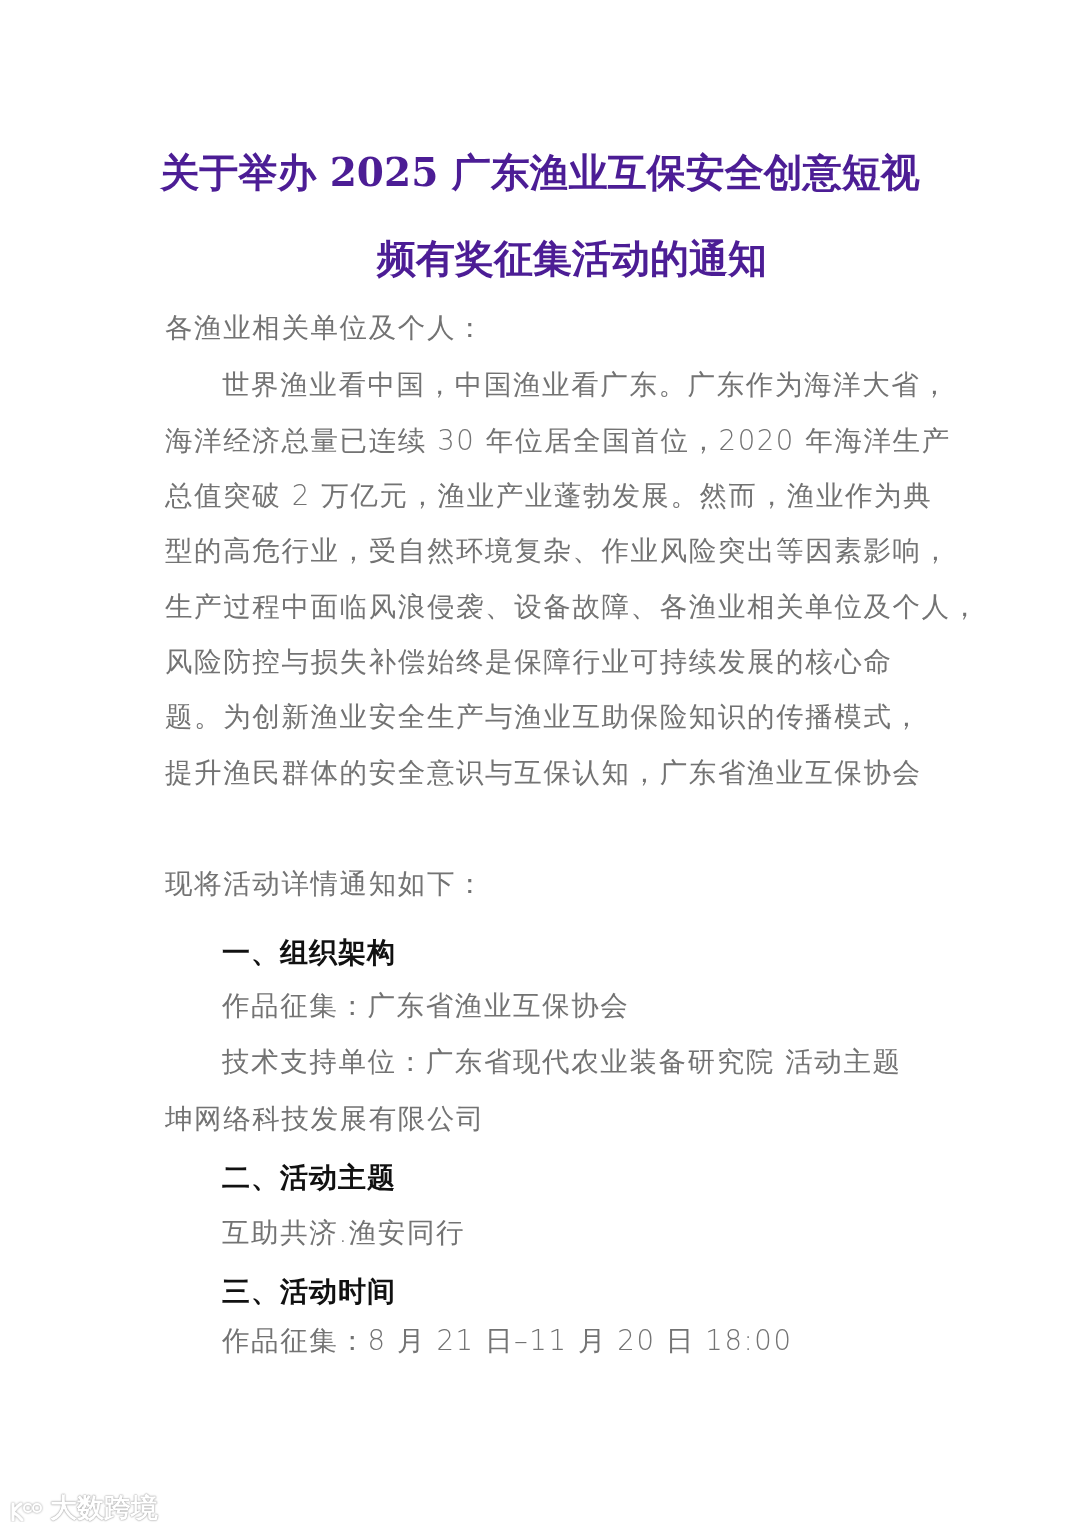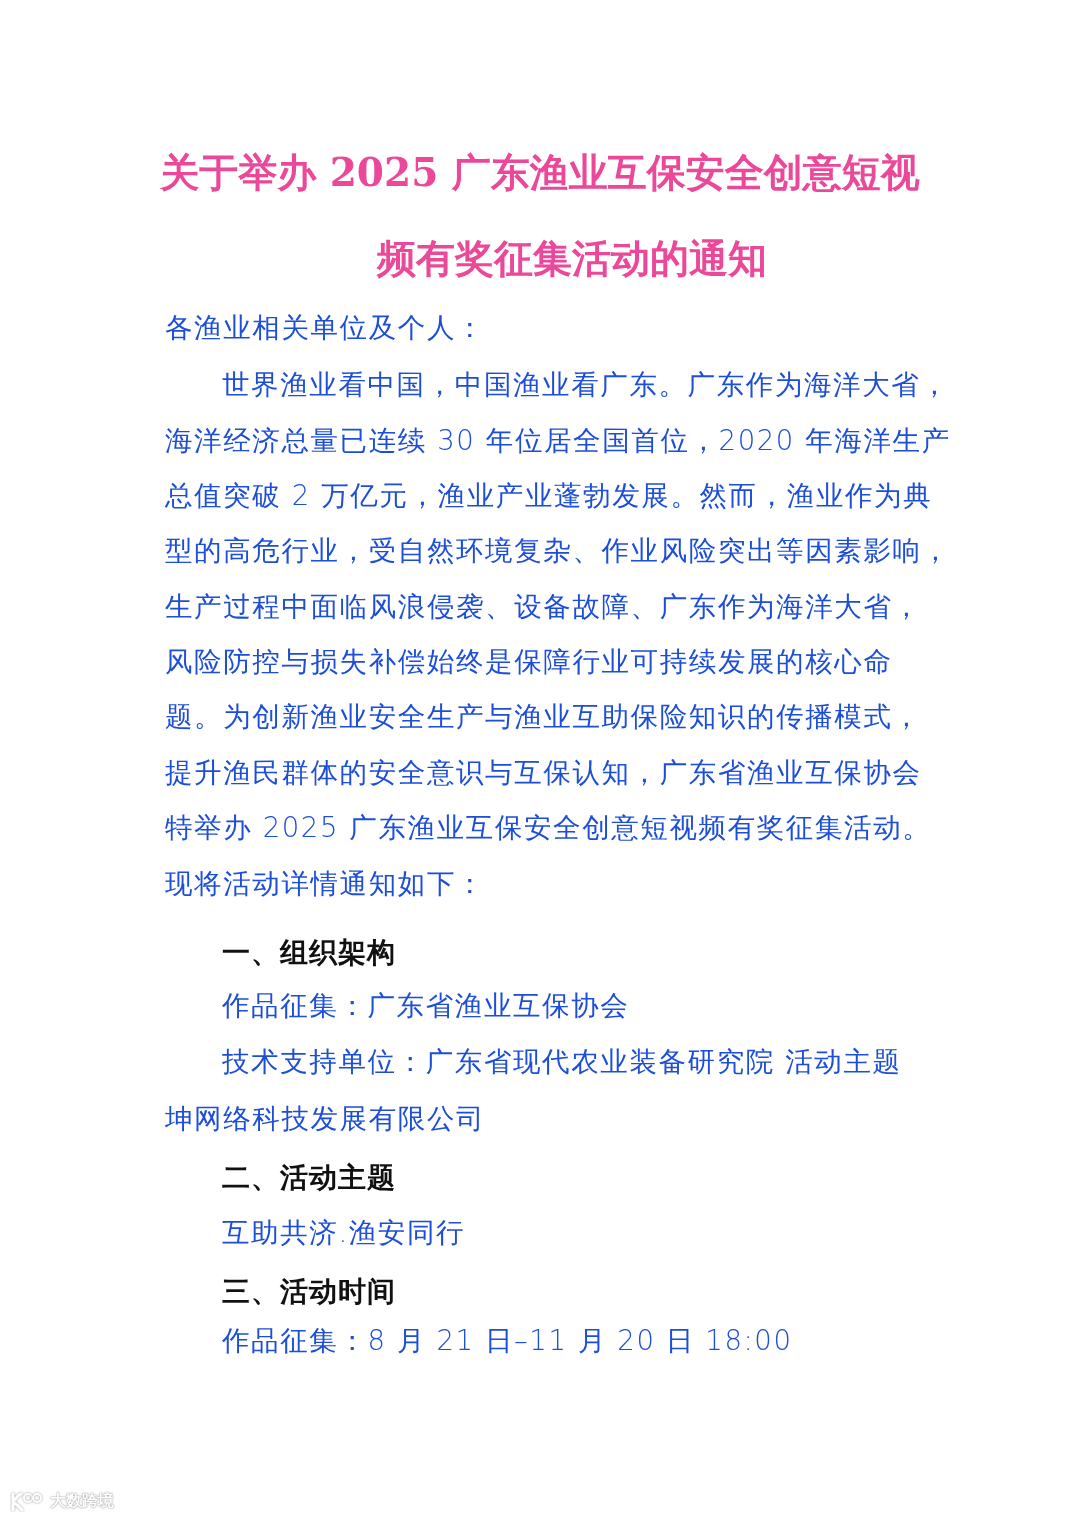--- a/index.html
+++ b/index.html
@@ -22,33 +22,33 @@
       background: #ffffff;
     }
     .title {
       position: absolute;
       left: 0;
       width: 1080px;
       text-align: center;
       font-family: "DejaVu Serif", "Liberation Serif", serif;
       font-weight: bold;
       font-size: 39px;
-      color: #ec4899;
+      color: #4c1d95;
       letter-spacing: 0px;
       white-space: nowrap;
     }
     .title-1 { top: 146px; }
     .title-2 { top: 232px; margin-left: 32px; }
 
     .line {
       position: absolute;
       left: 165px;
       font-family: "DejaVu Sans", "Liberation Sans", sans-serif;
       font-size: 27.5px;
-      color: #1d4ed8;
+      color: #737373;
       white-space: nowrap;
       letter-spacing: 1.6px;
       font-weight: 300;
     }
     .indent { left: 222px; }
     .heading {
       position: absolute;
       left: 222px;
       font-family: Liberation Mono, monospace;
       font-weight: bold;
@@ -59,21 +59,21 @@
       text-align: center;
     }
     .watermark {
       position: absolute;
       left: 10px;
       top: 1490px;
       display: flex;
       align-items: center;
       gap: 6px;
       font-family: "DejaVu Sans", "Liberation Sans", sans-serif;
-      font-size: 16px;
+      font-size: 27px;
       font-weight: bold;
       color: #ffffff;
       text-shadow: 0 0 2px #9a9a9a, 0 0 1px #9a9a9a;
     }
     .wm-logo {
       width: 34px;
       height: 22px;
       position: relative;
     }
   </style>
@@ -84,25 +84,24 @@
 
   <div class="title title-1">关于举办 2025 广东渔业互保安全创意短视</div>
   <div class="title title-2">频有奖征集活动的通知</div>
 
   <div class="line" style="top:310px">各渔业相关单位及个人：</div>
 
   <div class="line indent" style="top:367px">世界渔业看中国，中国渔业看广东。广东作为海洋大省，</div>
   <div class="line" style="top:423px">海洋经济总量已连续 30 年位居全国首位，2020 年海洋生产</div>
   <div class="line" style="top:478px">总值突破 2 万亿元，渔业产业蓬勃发展。然而，渔业作为典</div>
   <div class="line" style="top:533px">型的高危行业，受自然环境复杂、作业风险突出等因素影响，</div>
-  <div class="line" style="top:589px">生产过程中面临风浪侵袭、设备故障、广东作为海洋大省，</div>
+  <div class="line" style="top:589px">生产过程中面临风浪侵袭、设备故障、各渔业相关单位及个人，</div>
   <div class="line" style="top:644px">风险防控与损失补偿始终是保障行业可持续发展的核心命</div>
   <div class="line" style="top:699px">题。为创新渔业安全生产与渔业互助保险知识的传播模式，</div>
   <div class="line" style="top:755px">提升渔民群体的安全意识与互保认知，广东省渔业互保协会</div>
-  <div class="line" style="top:810px">特举办 2025 广东渔业互保安全创意短视频有奖征集活动。</div>
   <div class="line" style="top:866px">现将活动详情通知如下：</div>
 
   <div class="heading" style="top:934px">一、组织架构</div>
   <div class="line indent" style="top:988px">作品征集：广东省渔业互保协会</div>
   <div class="line indent" style="top:1044px">技术支持单位：广东省现代农业装备研究院 活动主题</div>
   <div class="line" style="top:1101px">坤网络科技发展有限公司</div>
 
   <div class="heading" style="top:1159px">二、活动主题</div>
   <div class="line indent" style="top:1215px">互助共济.渔安同行</div>
 

